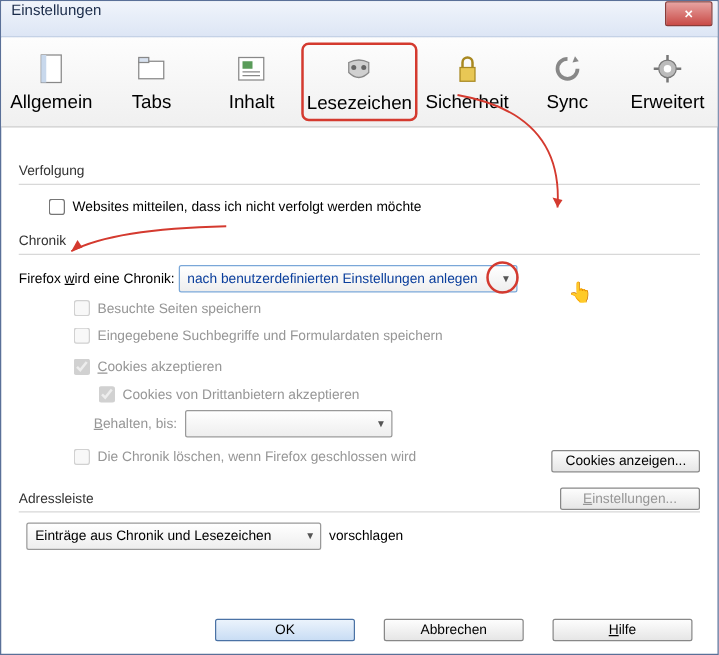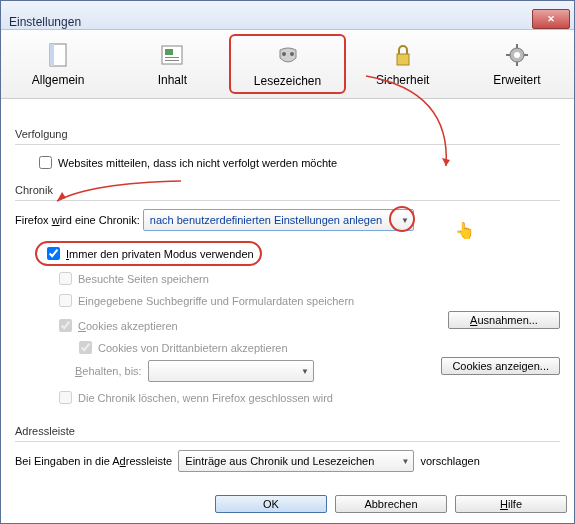--- a/index.html
+++ b/index.html
@@ -1,42 +1,42 @@
 <!DOCTYPE html>
 <html><head>
 <meta charset="utf-8">
 <style>
 body{margin:0;font:11px "Segoe UI",Tahoma,sans-serif;background:#f0f0f0;color:#000}
 .window{width:575px;height:524px;border:1px solid #5a7098;background:#fff;box-sizing:border-box;position:relative}
-.titlebar{height:28px;background:linear-gradient(#f0f4fb,#dde6f5);border-bottom:1px solid #b5c5de;display:flex;align-items:flex-end;padding:0 4px}
+.titlebar{height:28px;background:linear-gradient(#f0f4fb,#dde6f5);border-bottom:1px solid #b5c5de;display:flex;align-items:flex-start;padding:0 4px}
 .title{flex:1;padding-left:4px;color:#1a2b49;font-size:12px}
 .close-btn{width:36px;height:18px;background:linear-gradient(#e7a3a1,#c94b47);border:1px solid #8a3c39;border-radius:2px;display:flex;align-items:center;justify-content:center;color:#fff;font-size:9px;font-weight:bold}
 .toolbar{display:flex;background:linear-gradient(#fdfdfd,#f0f0f0);border-bottom:1px solid #ccc;padding:4px 0}
 .tab{flex:1;text-align:center;padding:4px 2px;cursor:pointer;border:1px solid transparent;display:flex;flex-direction:column;align-items:center}
 .tab.selected{border:2px solid #d43a2f;border-radius:6px}
 .tab-icon{width:32px;height:32px;margin-bottom:2px;display:flex;align-items:center;justify-content:center}
-.tab-label{font-size:12px}
+.tab-label{font-size:15px}
 .content{padding:23px 14px;position:relative}
 .section-title{font-size:11px;color:#333;margin:6px 0 4px}
 .divider{border-top:1px solid #d8d8d8;margin:2px 0 8px}
 .row{display:flex;align-items:center;margin:3px 0}
 .chk{margin-right:6px}
 .ind1{margin-left:20px}
 .ind2{margin-left:40px}
 .ind3{margin-left:60px}
 .highlight-oval{border:2px solid #d43a2f;border-radius:14px;padding:1px 6px;display:inline-flex;align-items:center}
 .dropdown{border:1px solid #999;background:linear-gradient(#fff,#eee);padding:1px 18px 1px 6px;position:relative;border-radius:2px;display:inline-flex;align-items:center;min-height:18px}
 .dropdown.highlighted{border:1px solid #7aa7d8;color:#0a3e9c}
 .dropdown-arrow{position:absolute;right:4px;top:50%;transform:translateY(-50%);font-size:8px;color:#555}
 .arrow-circle{position:absolute;width:22px;height:22px;border:2px solid #d43a2f;border-radius:50%;right:-2px;top:-4px}
 .btn{border:1px solid #888;background:linear-gradient(#fdfdfd,#e6e6e6);padding:2px 10px;border-radius:2px;min-width:90px;text-align:center;cursor:pointer}
 .btn.primary{border:1px solid #4a72a5;background:linear-gradient(#ebf3fc,#c9ddf4)}
 .disabled{color:#969696}
 .right-btns{position:absolute;right:14px;display:flex;flex-direction:column;gap:6px}
-.footer{position:absolute;bottom:10px;right:7px;display:flex;gap:8px}
+.footer{position:absolute;bottom:10px;right:20px;display:flex;gap:23px}
 .underline{text-decoration:underline}
 .cursor{position:absolute;font-size:16px;pointer-events:none}
 svg.arrow{position:absolute;pointer-events:none;z-index:5}
 </style>
 </head>
 <body>
 
 <div class="window">
   <div class="titlebar">
     <div class="title">Einstellungen</div>
@@ -49,20 +49,29 @@
           <svg width="28" height="28">
             <rect x="6" y="3" width="16" height="22" fill="#fff" stroke="#888"></rect>
             <rect x="6" y="3" width="4" height="22" fill="#c8d8ec"></rect>
           </svg>
         </div>
         <span class="tab-label">Allgemein</span>
       </div>
     <div class="tab">
         <div class="tab-icon">
           <svg width="28" height="28">
+            <rect x="4" y="8" width="20" height="14" fill="#fff" stroke="#888"></rect>
+            <rect x="4" y="5" width="8" height="4" fill="#d8e2f0" stroke="#888"></rect>
+          </svg>
+        </div>
+        <span class="tab-label">Tabs</span>
+      </div>
+    <div class="tab">
+        <div class="tab-icon">
+          <svg width="28" height="28">
             <rect x="4" y="5" width="20" height="18" fill="#fff" stroke="#888"></rect>
             <rect x="7" y="8" width="8" height="6" fill="#5a9c5a"></rect>
             <rect x="7" y="16" width="14" height="1" fill="#888"></rect>
             <rect x="7" y="19" width="14" height="1" fill="#888"></rect>
           </svg>
         </div>
         <span class="tab-label">Inhalt</span>
       </div>
     <div class="tab selected">
         <div class="tab-icon">
@@ -75,20 +84,29 @@
         <span class="tab-label">Lesezeichen</span>
       </div>
     <div class="tab">
         <div class="tab-icon">
           <svg width="28" height="28">
             <rect x="8" y="13" width="12" height="11" fill="#e8c755" stroke="#a88820"></rect>
             <path d="M10 13 v-4 a4 4 0 0 1 8 0 v4" fill="none" stroke="#a88820" stroke-width="2"></path>
           </svg>
         </div>
         <span class="tab-label">Sicherheit</span>
+      </div>
+    <div class="tab">
+        <div class="tab-icon">
+          <svg width="28" height="28">
+            <path d="M14 6 a8 8 0 1 0 8 8" fill="none" stroke="#888" stroke-width="3"></path>
+            <path d="M20 4 l3 4 l-5 1 z" fill="#888"></path>
+          </svg>
+        </div>
+        <span class="tab-label">Sync</span>
       </div>
     <div class="tab">
         <div class="tab-icon">
           <svg width="28" height="28">
             <circle cx="14" cy="14" r="7" fill="#bbb" stroke="#777"></circle>
             <circle cx="14" cy="14" r="3" fill="#fff"></circle>
             <g stroke="#777" stroke-width="2">
               <line x1="14" y1="3" x2="14" y2="7"></line>
               <line x1="14" y1="21" x2="14" y2="25"></line>
               <line x1="3" y1="14" x2="7" y2="14"></line>
@@ -123,26 +141,20 @@
     <div class="row" style="position:relative">
       <span>Firefox <span class="underline">w</span>ird eine Chronik:</span>&nbsp;
       <div class="dropdown highlighted" style="min-width:245px;position:relative">
         <span>nach benutzerdefinierten Einstellungen anlegen</span>
         <span class="dropdown-arrow">▼</span>
         <div class="arrow-circle"></div>
       </div>
       <span class="cursor" style="left:440px;top:12px">👆</span>
     </div>
 
-    <div class="row ind1" style="margin-top:10px">
-      <span class="highlight-oval">
-        <input type="checkbox" class="chk" checked="" style="">
-        <span><span class="underline">I</span>mmer den privaten Modus verwenden</span>
-      </span>
-    </div>
 
     <div class="row ind2 disabled">
         <input type="checkbox" class="chk" disabled="" style="">
         <span>Besuchte Seiten speichern</span>
       </div>
     <div class="row ind2 disabled">
         <input type="checkbox" class="chk" disabled="" style="">
         <span>Eingegebene Suchbegriffe und Formulardaten speichern</span>
       </div>
 
@@ -158,31 +170,31 @@
       <span><span class="underline">B</span>ehalten, bis:</span>&nbsp;&nbsp;
       <div class="dropdown disabled" style="min-width:140px">
           <span class="dropdown-arrow">▼</span>
         </div>
     </div>
     <div class="row ind2 disabled" style="margin-top:6px">
         <input type="checkbox" class="chk" disabled="" style="">
         <span>Die Chronik löschen, wenn Firefox geschlossen wird</span>
       </div>
 
-    <div class="right-btns" style="top:212px">
-      <div class="btn"><span class="underline">A</span>usnahmen...</div>
-    </div>
     <div class="right-btns" style="top:258px">
       <div class="btn">Cookies anzeigen...</div>
+    </div>
+    <div class="right-btns" style="top:288px">
+      <div class="btn disabled"><span class="underline">E</span>instellungen...</div>
     </div>
 
     <div class="section-title" style="margin-top:18px">Adressleiste</div>
     <div class="divider"></div>
     <div class="row">
-      <span>Bei Eingaben in die A<span class="underline">d</span>ressleiste</span>&nbsp;&nbsp;
+      &nbsp;&nbsp;
       <div class="dropdown" style="min-width:210px">
           <span>Einträge aus Chronik und Lesezeichen</span>
           <span class="dropdown-arrow">▼</span>
         </div>
       &nbsp;&nbsp;<span>vorschlagen</span>
     </div>
   </div>
 
   <div class="footer">
     <div class="btn primary">OK</div>

